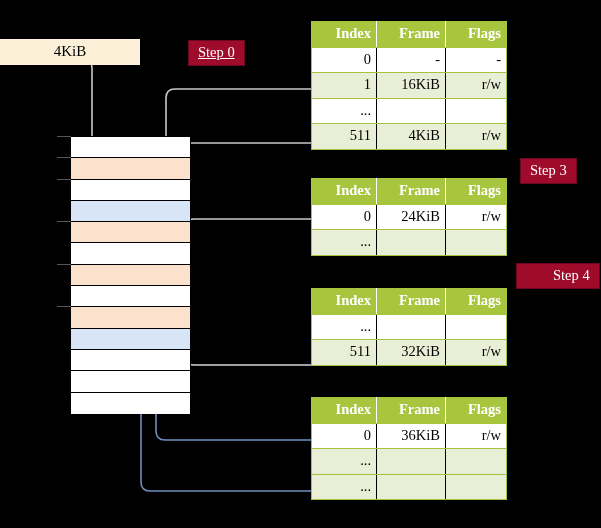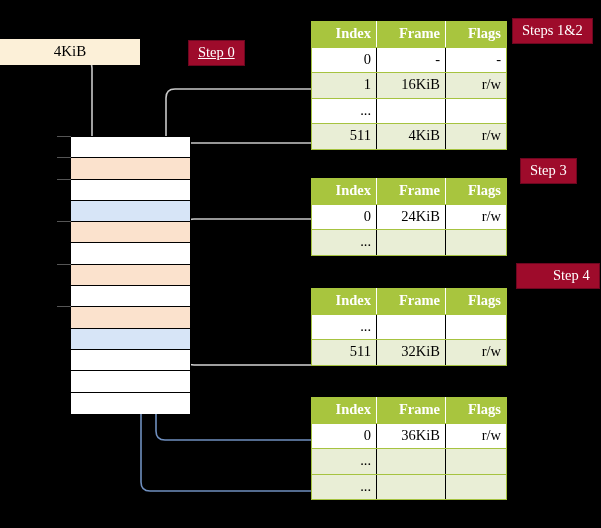--- a/index.html
+++ b/index.html
@@ -102,21 +102,20 @@
       <div class="mrow blue" style="position: relative;"></div>
       <div class="mrow" style="position: relative;"></div>
       <div class="mrow" style="position: relative;"></div>
       <div class="mrow" style="position: relative;"></div>
     </div>
 
   <div class="cream" style="left:0px;top:39px;width:120px;">4KiB</div>
 
   <div class="badge" style="left:189px;top:41px;text-decoration:underline;">Step 0</div>
 
-  <div class="badge" style="left:513px;top:19px;">Steps 1&amp;2</div>
 
   <div class="badge" style="left:521px;top:159px;">Step 3</div>
 
   <div class="badge" style="left:517px;top:264px;padding-left:36px;">Step 4</div>
 
   <table class="ptbl" id="t0" style="left:311px;top:21px;width:169px;">
       <thead>
         <tr>
           <th class="c-idx">Index</th>
           <th class="c-frm">Frame</th>

